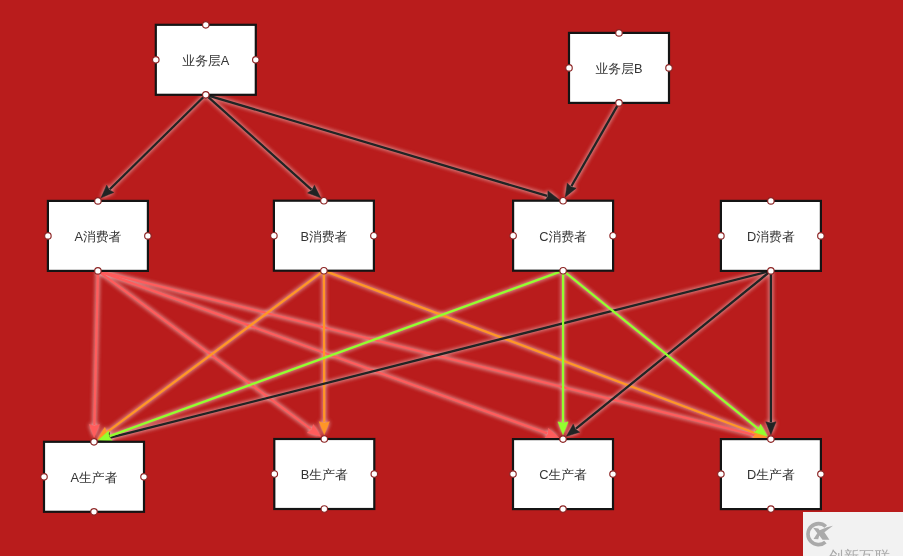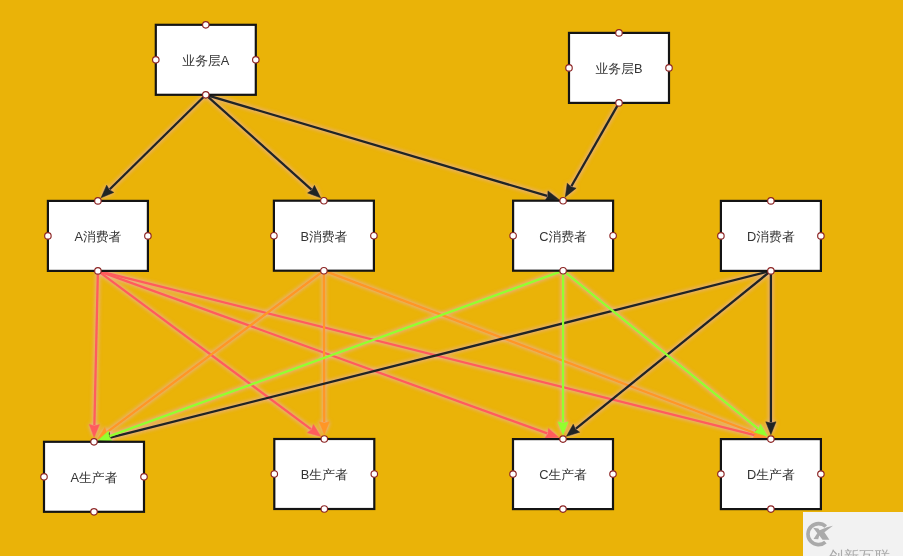--- a/index.html
+++ b/index.html
@@ -1,19 +1,19 @@
 <!DOCTYPE html>
 <html><head>
 <meta charset="utf-8">
 <title>diagram</title>
 <style>
   html,body{margin:0;padding:0;}
   body{width:903px;height:556px;background:#fff;overflow:hidden;
        font-family:"Liberation Sans","DejaVu Sans",sans-serif;}
-  #canvas{position:relative;width:903px;height:556px;background:#eab308;}
+  #canvas{position:relative;width:903px;height:556px;background:#b91c1c;}
   svg#diagram{position:absolute;left:0;top:0;width:903px;height:556px;will-change:transform;}
   .node-label{font-size:12.8px;fill:#333333;}
   #watermark{position:absolute;left:803px;top:512px;width:100px;height:44px;
              background:#f2f2f2;overflow:hidden;}
   #wm-logo{position:absolute;left:2px;top:7px;width:29px;height:29px;}
   .wm-text{position:absolute;left:25px;top:12.0px;will-change:transform;margin-top:24px;}
   .wm-cn{font-size:15.6px;line-height:17px;letter-spacing:0px;white-space:nowrap;}
   .wm-py{font-size:5.7px;line-height:6px;letter-spacing:0.45px;white-space:nowrap;
          margin-top:-2.2px;opacity:0.82;}
 </style>

